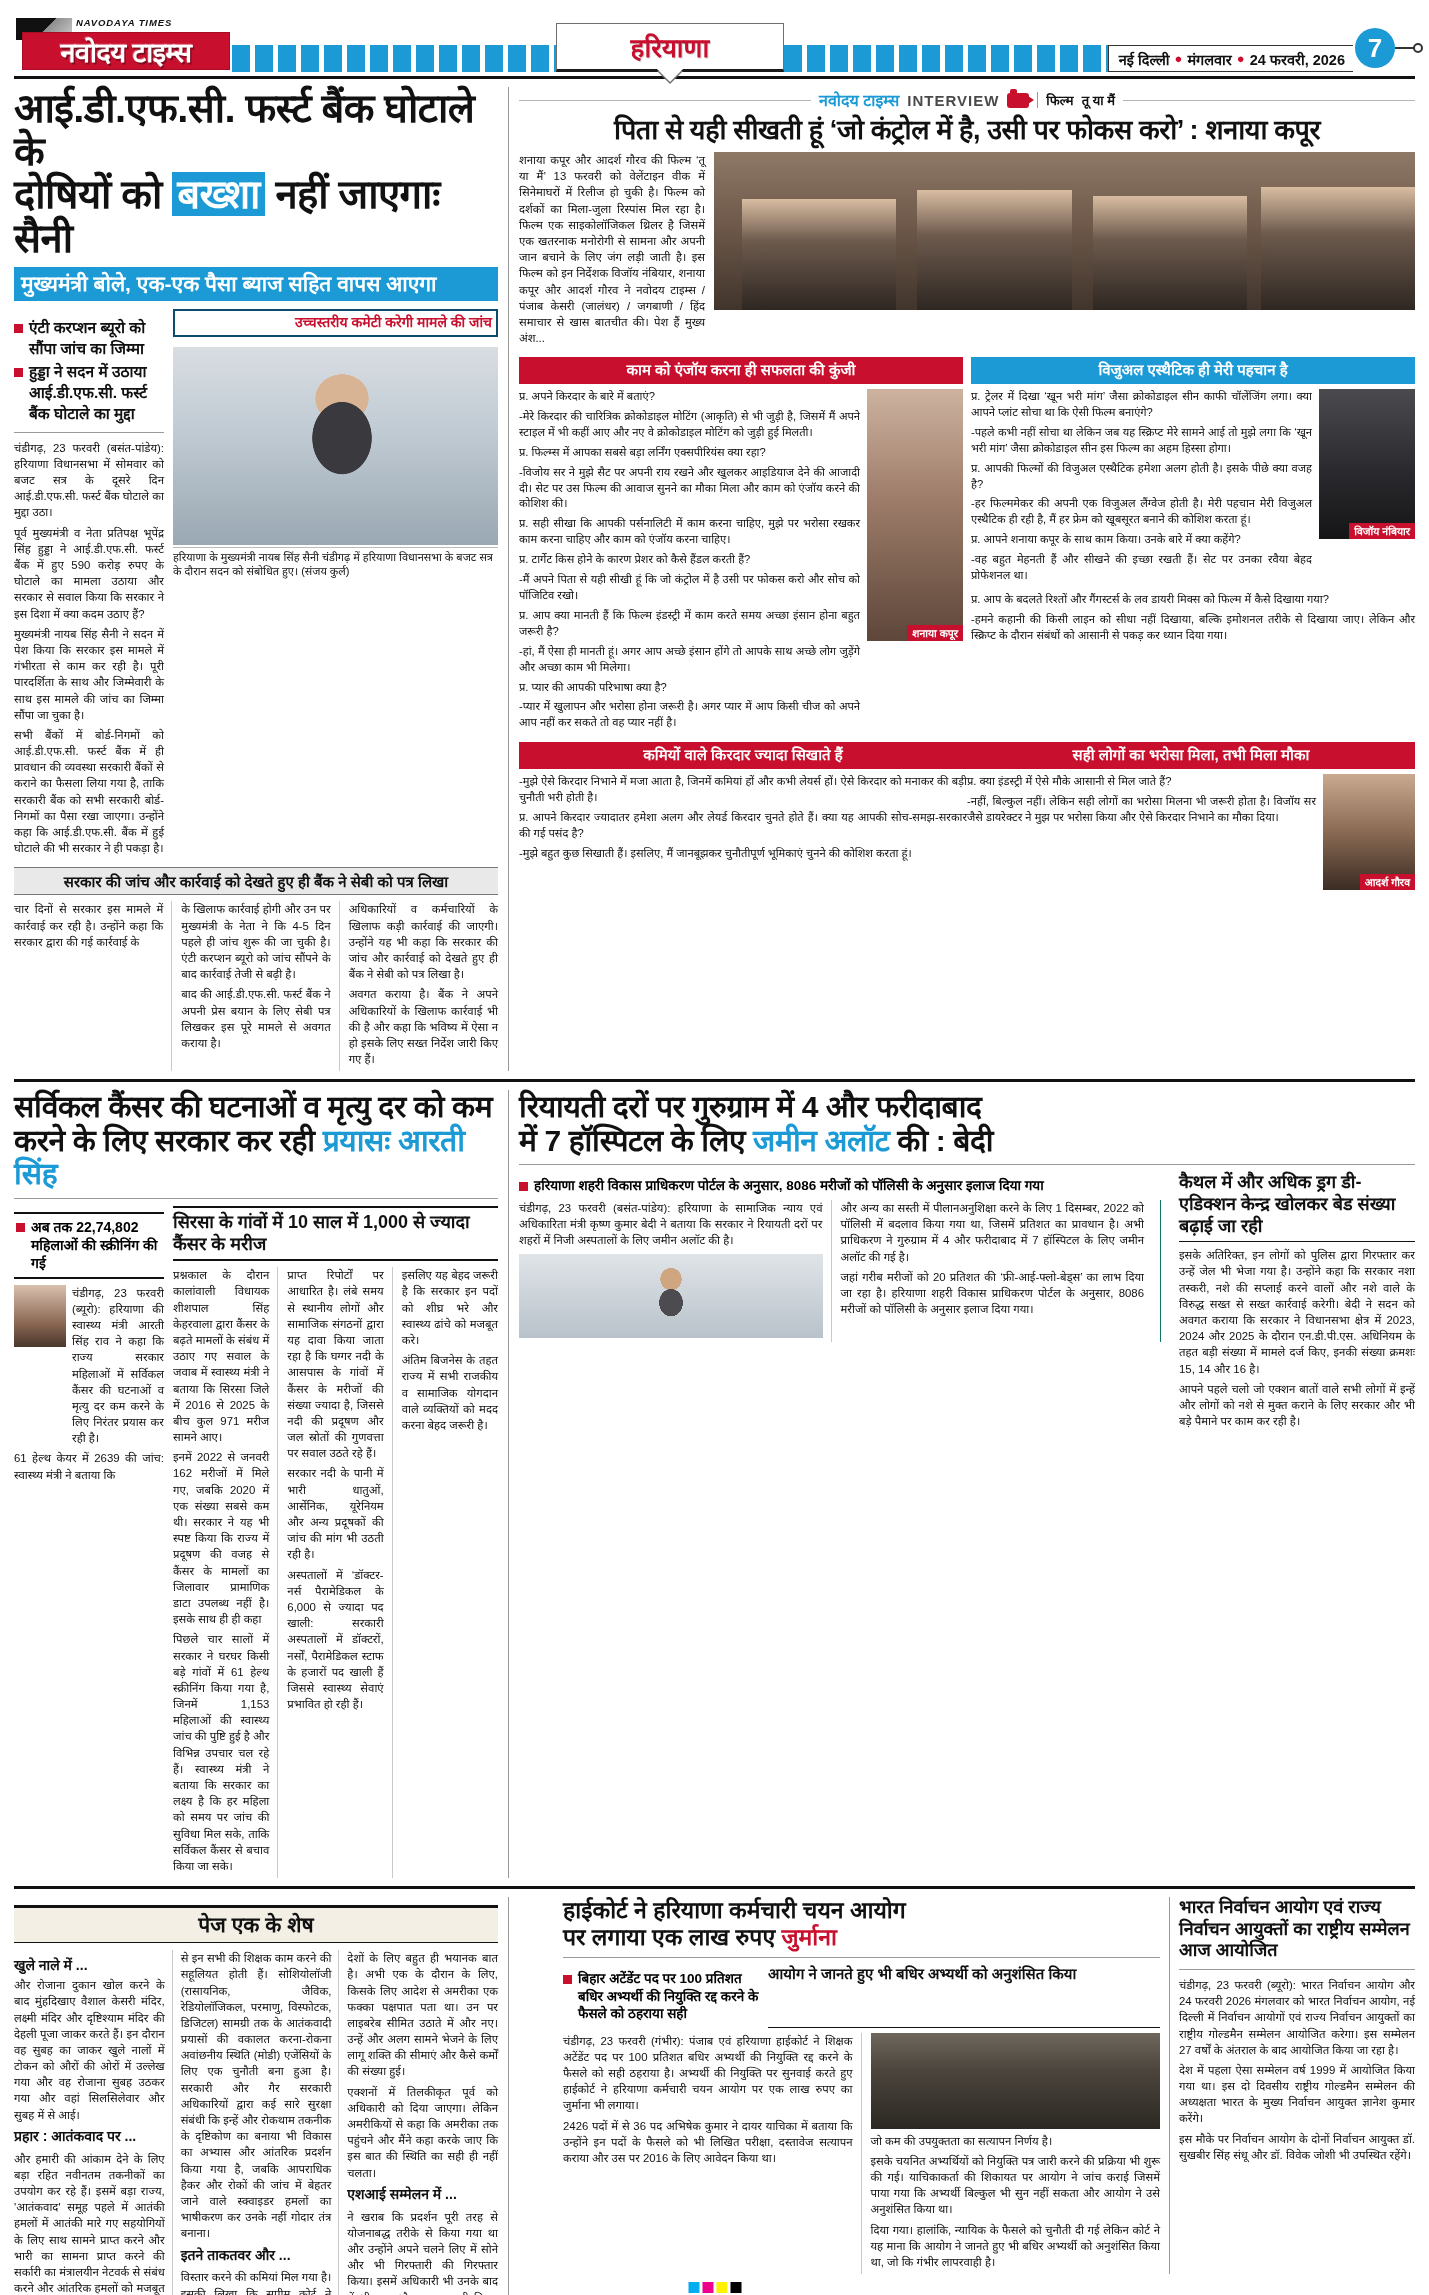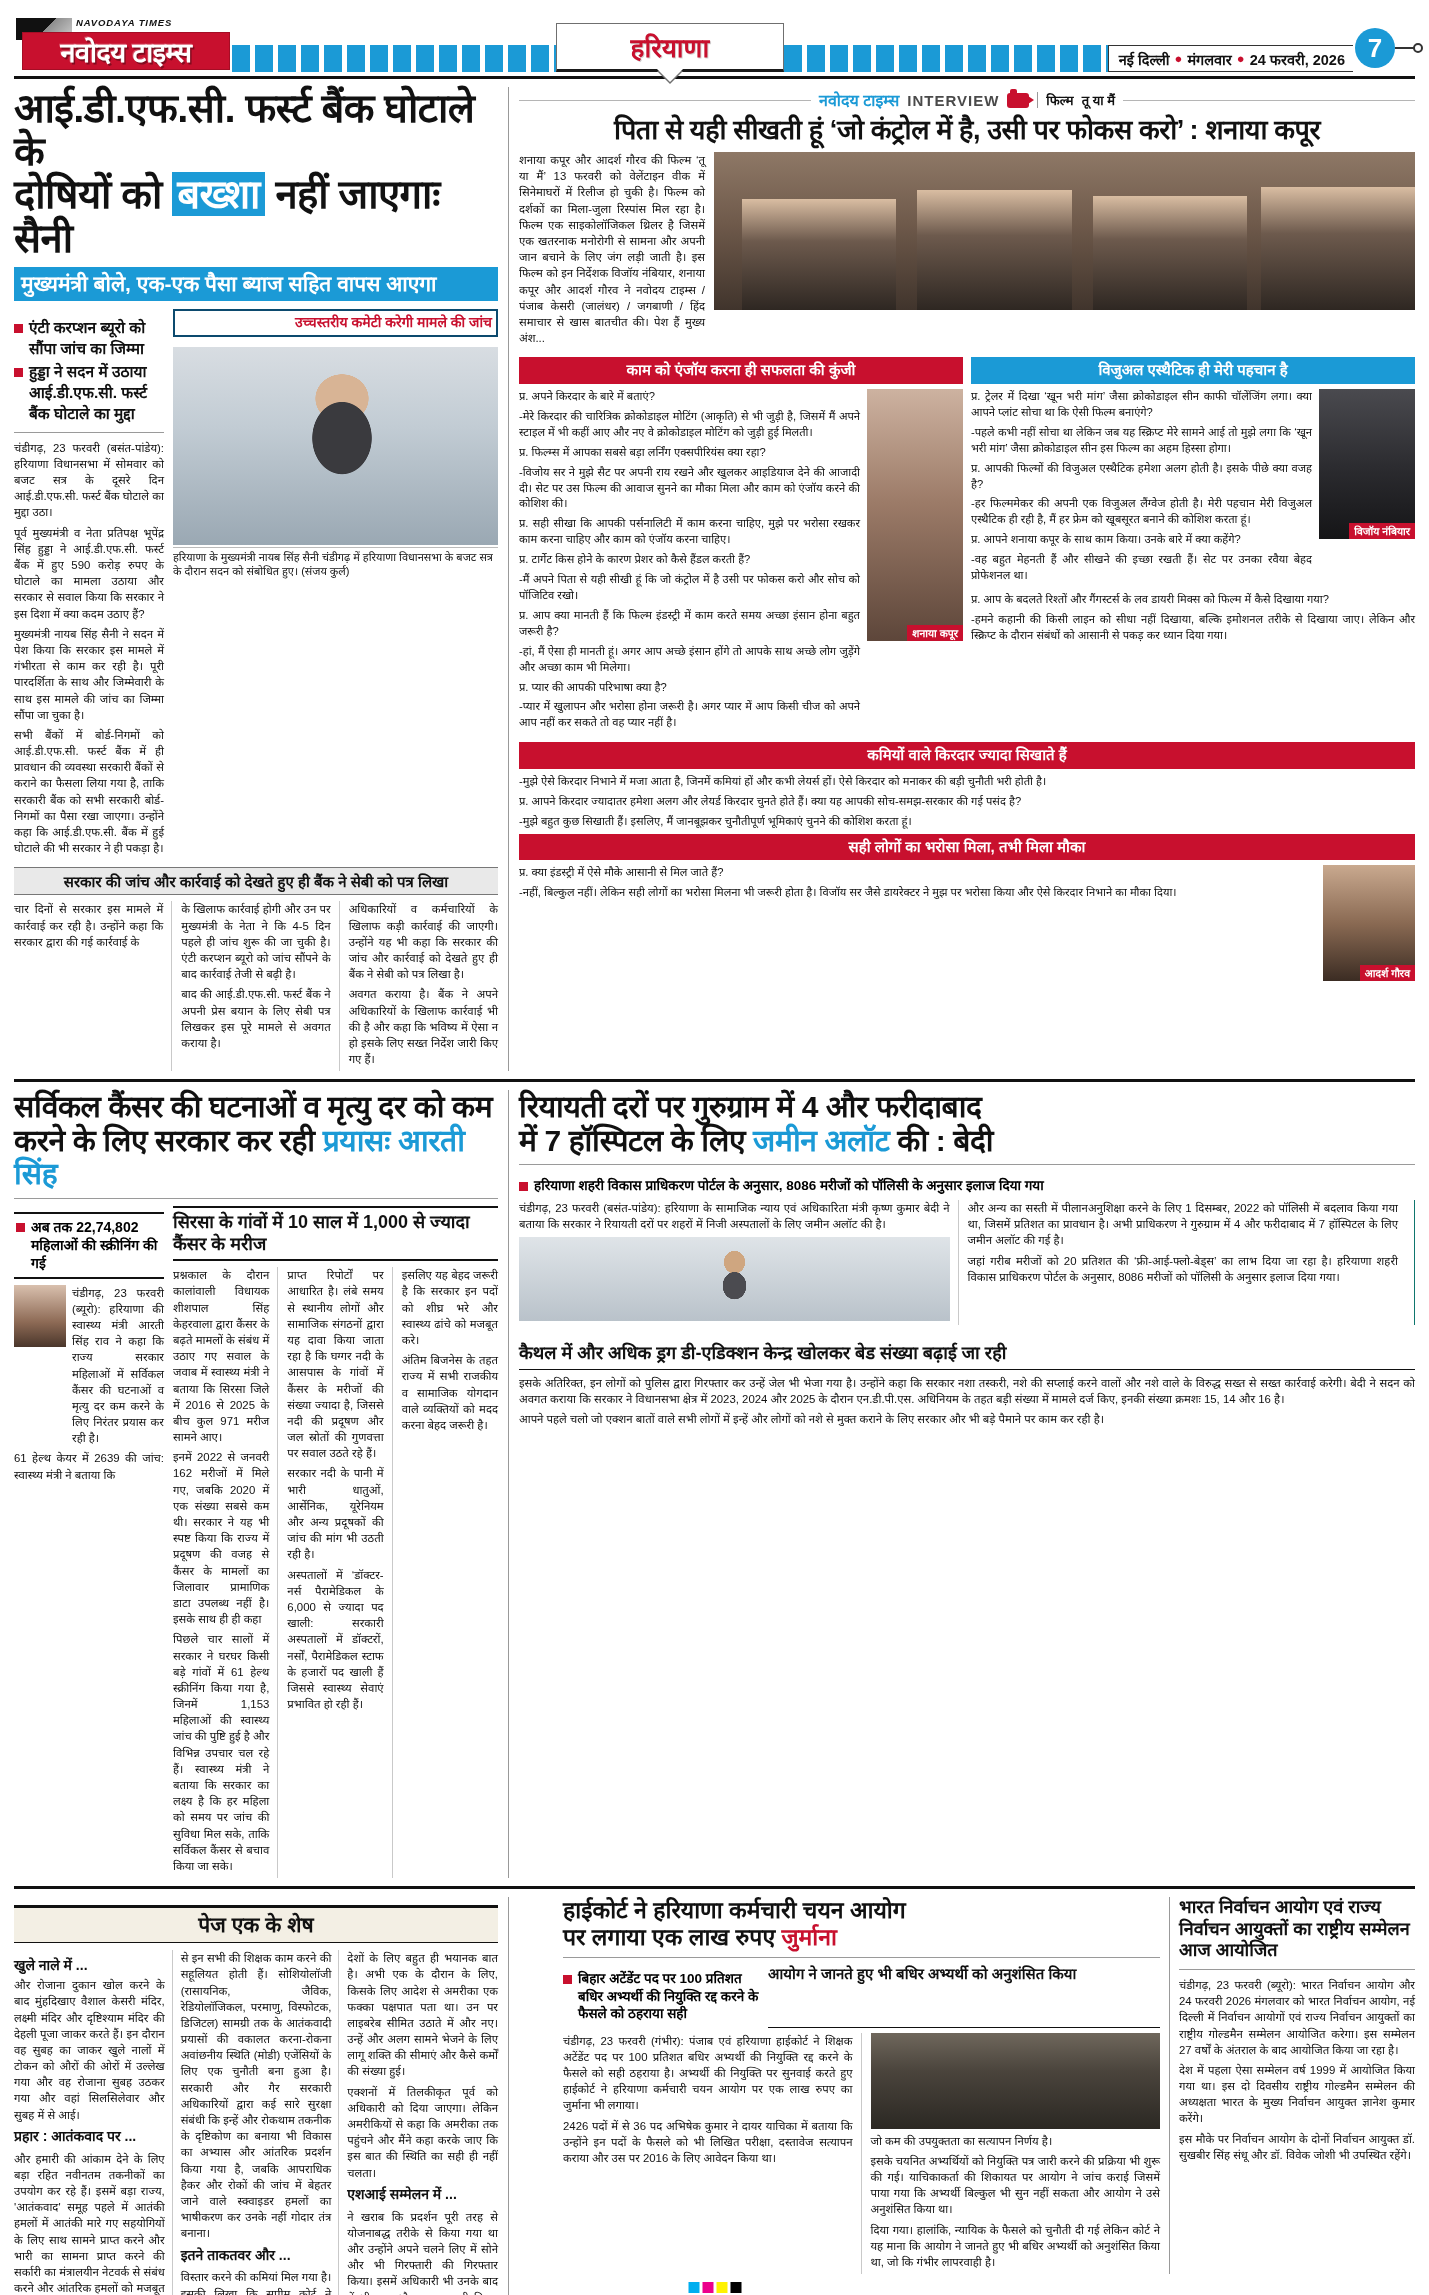--- a/index.html
+++ b/index.html
@@ -439,21 +439,21 @@
               </div>
             </div>
           </div>
           <div class="qa" style="margin-top:4px;">
             <p>प्र. आप के बदलते रिश्तों और गैंगस्टर्स के लव डायरी मिक्स को फिल्म में कैसे दिखाया गया?</p>
             <p>-हमने कहानी की किसी लाइन को सीधा नहीं दिखाया, बल्कि इमोशनल तरीके से दिखाया जाए। लेकिन और स्क्रिप्ट के दौरान संबंधों को आसानी से पकड़ कर ध्यान दिया गया।</p>
           </div>
         </div>
       </div>
 
-      <div style="display:flex;gap:0;margin-top:7px;flex-direction:column;">
+      <div style="display:flex;gap:0;margin-top:7px;">
         <div style="flex:1 1 0;">
           <div class="striphead red">कमियों वाले किरदार ज्यादा सिखाते हैं</div>
           <div class="qa" style="margin-top:5px;">
             <p>-मुझे ऐसे किरदार निभाने में मजा आता है, जिनमें कमियां हों और कभी लेयर्स हों। ऐसे किरदार को मनाकर की बड़ी चुनौती भरी होती है।</p>
             <p>प्र. आपने किरदार ज्यादातर हमेशा अलग और लेयर्ड किरदार चुनते होते हैं। क्या यह आपकी सोच-समझ-सरकार की गई पसंद है?</p>
             <p>-मुझे बहुत कुछ सिखाती हैं। इसलिए, मैं जानबूझकर चुनौतीपूर्ण भूमिकाएं चुनने की कोशिश करता हूं।</p>
           </div>
         </div>
         <div style="flex:1 1 0;">
           <div class="striphead red">सही लोगों का भरोसा मिला, तभी मिला मौका</div>
@@ -524,21 +524,21 @@
 
     <div class="vdiv"></div>
 
     <div class="col-right">
       <div class="h-big">
         <div>रियायती दरों पर गुरुग्राम में 4 और फरीदाबाद</div>
         <div><span>में 7 हॉस्पिटल के लिए </span><span class="hl-blue-ink">जमीन अलॉट</span><span> की : बेदी</span></div>
       </div>
       <div class="hr-thin"></div>
 
-      <div style="display:flex;gap:18px;flex-direction:column;">
+      <div style="display:flex;gap:18px;">
         <div style="flex:1 1 0;">
           <div class="kicker">
             <span class="sq"></span>
             <span>हरियाणा शहरी विकास प्राधिकरण पोर्टल के अनुसार, 8086 मरीजों को पॉलिसी के अनुसार इलाज दिया गया</span>
           </div>
           <div style="display:flex;gap:9px;margin-top:5px;">
             <div style="flex:1 1 0;border-right:1px solid #c9c9c9;padding-right:8px;">
               <div class="bt">
                   <p>चंडीगढ़, 23 फरवरी (बसंत-पांडेय): हरियाणा के सामाजिक न्याय एवं अधिकारिता मंत्री कृष्ण कुमार बेदी ने बताया कि सरकार ने रियायती दरों पर शहरों में निजी अस्पतालों के लिए जमीन अलॉट की है।</p>
                 </div>

